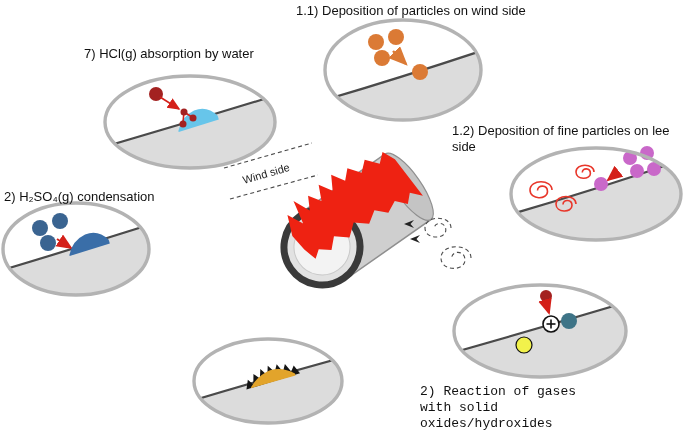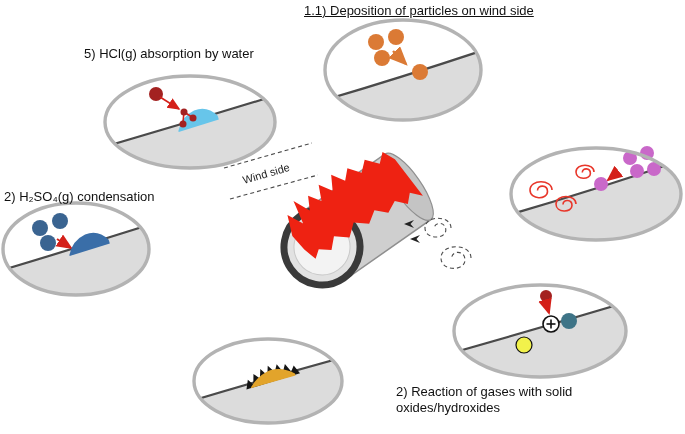--- a/index.html
+++ b/index.html
@@ -184,17 +184,18 @@
       <line class="thin-red" x1="160" y1="97" x2="179" y2="109" marker-end="url(#ah-red)"></line>
       <line class="thin-red" x1="184" y1="112" x2="192" y2="117"></line>
       <line class="thin-red" x1="184" y1="112" x2="183" y2="122"></line>
       <circle class="p-darkred" cx="184" cy="112" r="3.5"></circle>
       <circle class="p-darkred" cx="193" cy="118" r="3.5"></circle>
       <circle class="p-darkred" cx="183" cy="124" r="3.5"></circle>
       <ellipse class="e-stroke" cx="190" cy="122" rx="85" ry="46"></ellipse>
     </g>
   </svg>
 
-  <div class="lbl nowrap" style="left:304px;top:3px;text-decoration:underline;">1.1) Deposition of particles on wind side</div>
-  <div class="lbl" style="left:396px;top:384px;width:180px;">2) Reaction of gases with solid oxides/hydroxides</div>
+  <div class="lbl nowrap" style="left:296px;top:3px;">1.1) Deposition of particles on wind side</div>
+  <div class="lbl" style="left:452px;top:123px;width:218px;">1.2) Deposition of fine particles on lee side</div>
+  <div class="lbl" style="left:420px;top:384px;width:180px;font-family:Liberation Mono, monospace;">2) Reaction of gases with solid oxides/hydroxides</div>
   <div class="lbl nowrap" style="left:4px;top:189px;">2) H₂SO₄(g) condensation</div>
-  <div class="lbl nowrap" style="left:84px;top:46px;">5) HCl(g) absorption by water</div>
+  <div class="lbl nowrap" style="left:84px;top:46px;">7) HCl(g) absorption by water</div>
 </div>
 
 </body></html>

